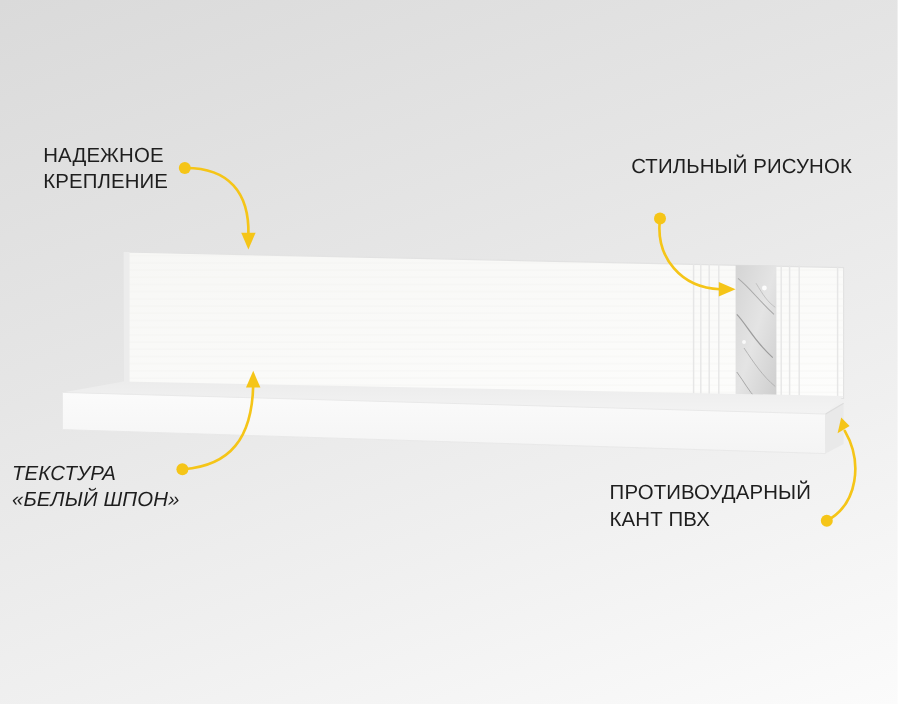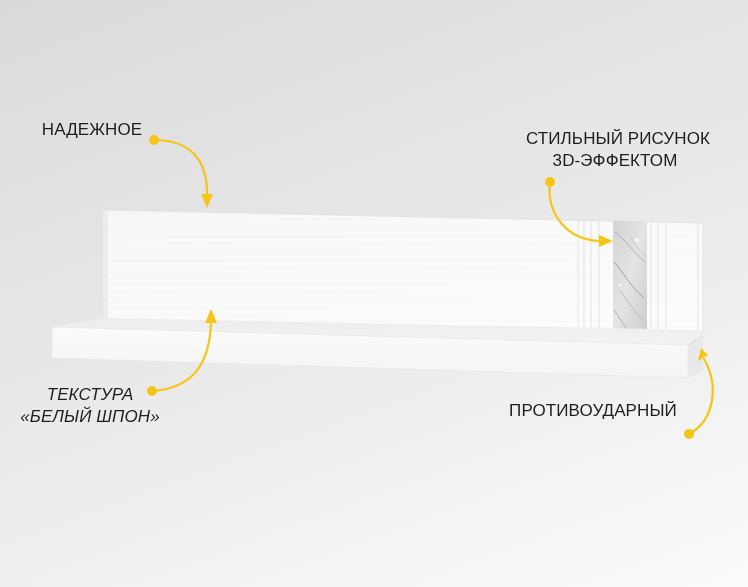--- a/index.html
+++ b/index.html
@@ -6,21 +6,20 @@
     body {
       width: 748px; height: 587px; overflow: hidden; position: relative;
       background: linear-gradient(160deg, #dadada 0%, #e6e6e6 40%, #f0f0f0 70%, #fbfbfb 100%);
       font-family: "Liberation Sans", sans-serif;
     }
     .label {
       position: absolute;
       color: #1e1e1e;
       font-size: 17px;
       line-height: 22px;
-      text-align: center;
       letter-spacing: 0.1px;
       white-space: nowrap;
     }
     .label span { display: block; }
     .product { position: absolute; left: 0; top: 0; width: 748px; height: 587px; }
   </style>
 </head>
 <body>
 
 <svg class="product" width="748" height="587" viewBox="0 0 748 587">
@@ -105,27 +104,28 @@
   <g fill="#f5c518">
     <circle cx="154" cy="140" r="5"></circle>
     <circle cx="550" cy="182" r="5"></circle>
     <circle cx="152" cy="391" r="5"></circle>
     <circle cx="689" cy="434" r="5"></circle>
   </g>
 </svg>
 
 <div class="label" style="left:36px; top:119px; width:112px;">
   <span>НАДЕЖНОЕ</span>
+  <span>КРЕПЛЕНИЕ</span>
 </div>
 
 <div class="label" style="left:526px; top:128px; width:178px;">
   <span>СТИЛЬНЫЙ РИСУНОК</span>
-  <span>3D-ЭФФЕКТОМ</span>
 </div>
 
 <div class="label" style="left:10px; top:384px; width:160px;font-style:italic;">
   <span>ТЕКСТУРА</span>
   <span>«БЕЛЫЙ ШПОН»</span>
 </div>
 
-<div class="label" style="left:496px; top:400px; width:194px;">
+<div class="label" style="left:508px; top:400px; width:194px;">
   <span>ПРОТИВОУДАРНЫЙ</span>
+  <span>КАНТ ПВХ</span>
 </div>
 
 </body></html>

